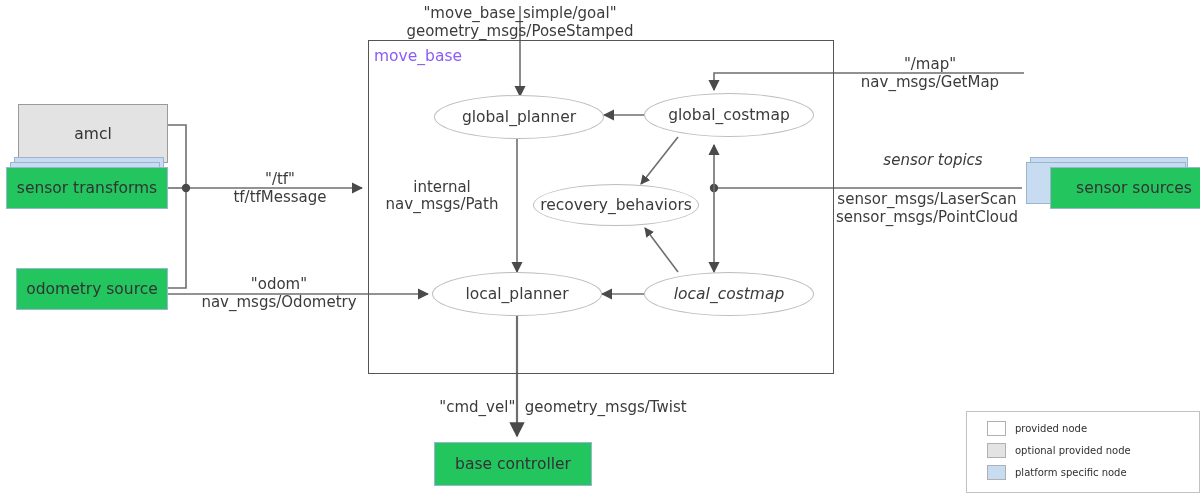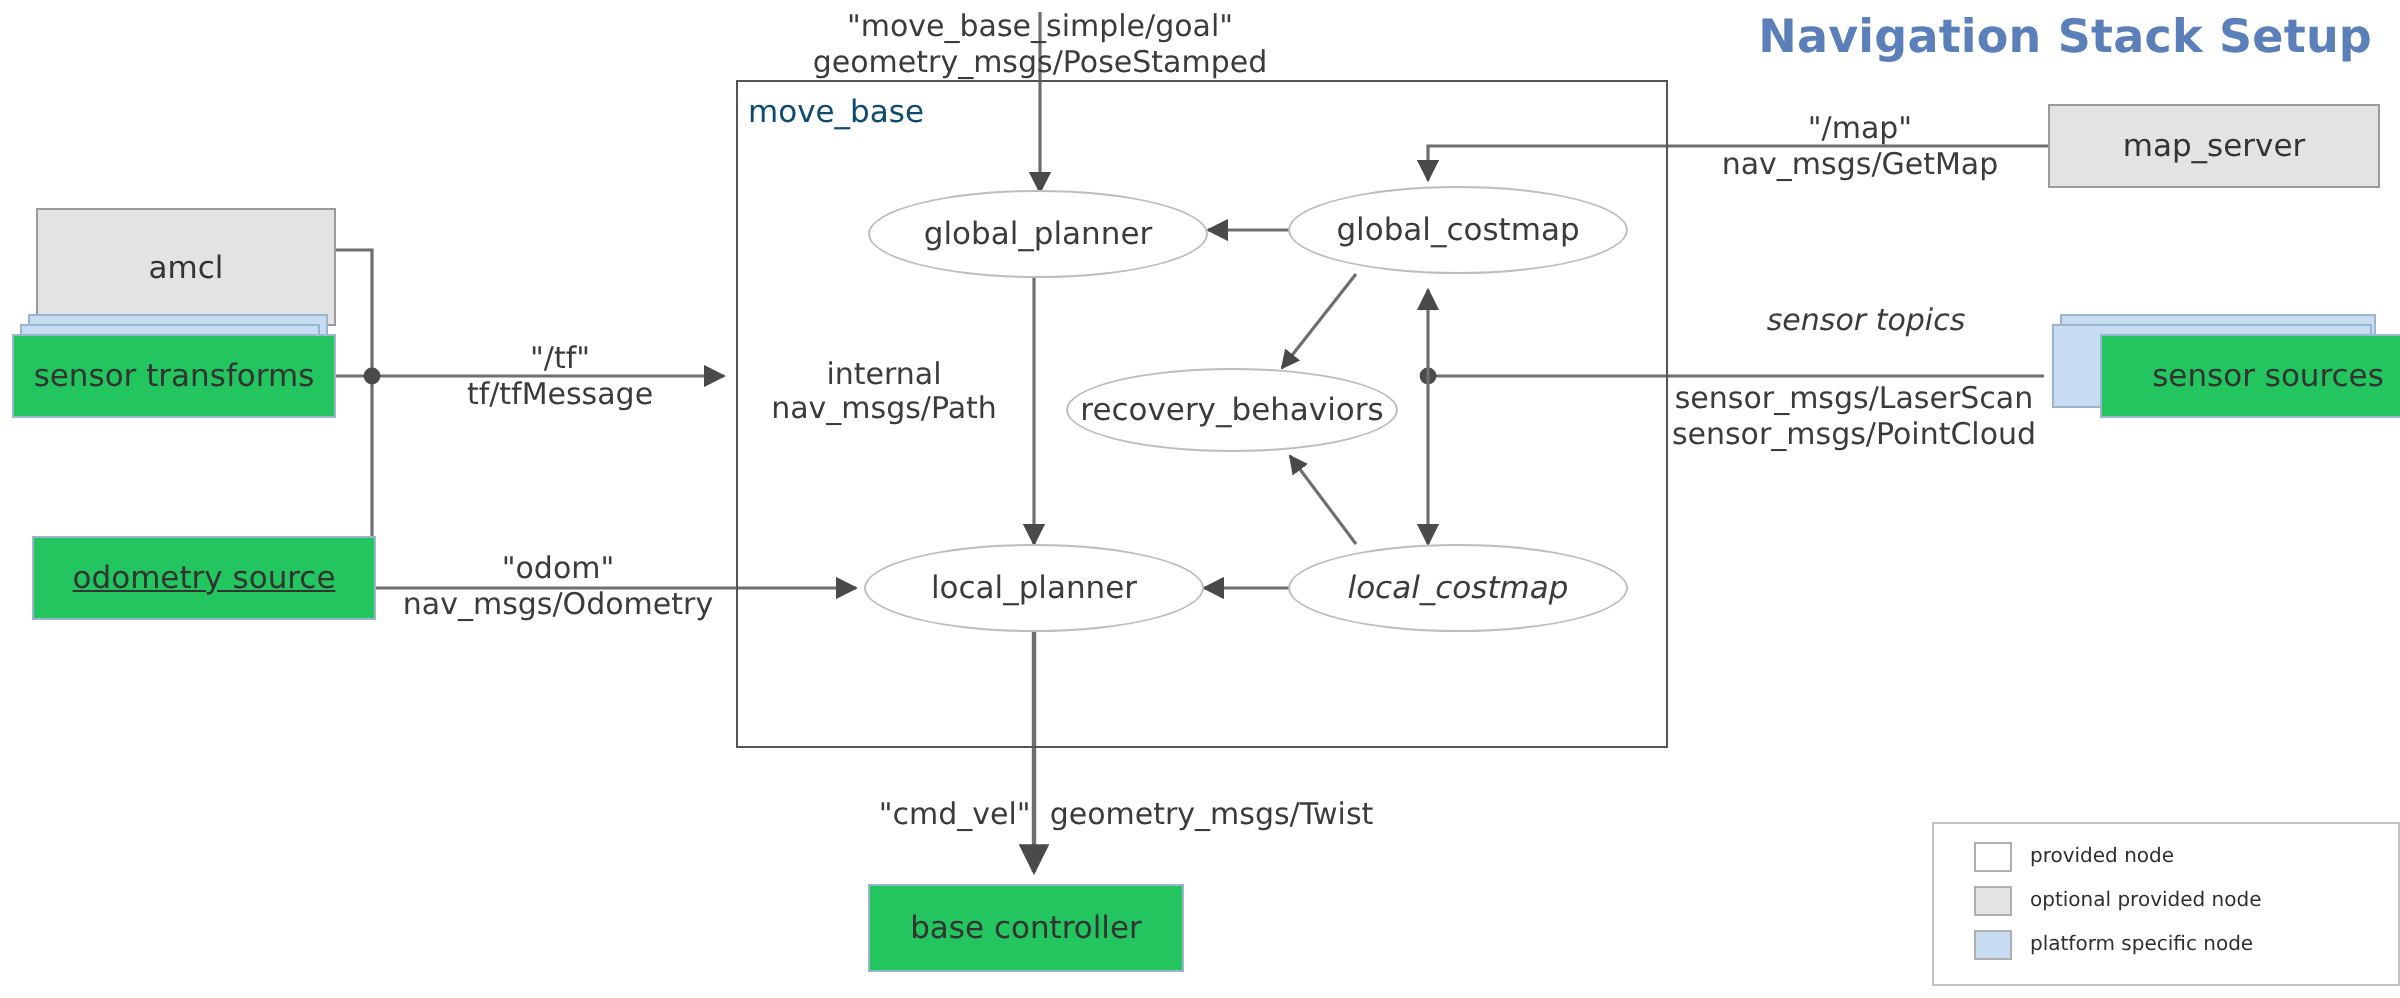--- a/index.html
+++ b/index.html
@@ -72,21 +72,21 @@
     white-space: nowrap;
   }
   .mbbox {
     position: absolute;
     box-sizing: border-box;
     border: 1.6px solid #555555;
     background: transparent;
   }
   .mblabel {
     position: absolute;
-    color: #0c4a6e;
+    color: #8b5cf6;
     font-size: 15.5px;
     white-space: nowrap;
   }
   .legend {
     position: absolute;
     box-sizing: border-box;
     background: #ffffff;
     border: 1px solid #c2c2c2;
   }
   .legend-row {
@@ -112,21 +112,20 @@
     line-height: 18px;
     white-space: pre;
     text-align: center;
   }
 </style>
 </head>
 <body>
 
 <div id="canvas">
 
-  <div class="title" style="right:14px; top:6px;">Navigation Stack Setup</div>
 
   <svg class="layer" viewBox="0 0 1200 499">
     <defs>
       <marker id="arw" viewBox="0 0 10 10" refX="9" refY="5" markerWidth="7" markerHeight="7" orient="auto-start-reverse">
         <path d="M 0 0 L 10 5 L 0 10 z" fill="#4a4a4a"></path>
       </marker>
       <marker id="arwS" viewBox="0 0 10 10" refX="9" refY="5" markerWidth="6" markerHeight="6" orient="auto-start-reverse">
         <path d="M 0 0 L 10 5 L 0 10 z" fill="#4a4a4a"></path>
       </marker>
     </defs>
@@ -196,27 +195,24 @@
   <div class="box gray" style="left:18px; top:104px; width:150px; height:59px;">
     <span>amcl</span>
   </div>
 
   <div class="stack-back" style="left:14px; top:157px; width:150px; height:42px;"></div>
   <div class="stack-back" style="left:10px; top:162px; width:150px; height:42px;"></div>
   <div class="box blue" style="left:6px; top:167px; width:162px; height:42px;">
     <span>sensor transforms</span>
   </div>
 
-  <div class="box blue" style="left:16px; top:268px; width:172px; height:42px;text-decoration:underline;">
+  <div class="box blue" style="left:16px; top:268px; width:152px; height:42px;">
     <span>odometry source</span>
   </div>
 
-  <div class="box gray" style="left:1024px; top:52px; width:166px; height:42px;">
-    <span>map_server</span>
-  </div>
 
   <div class="stack-back" style="left:1030px; top:157px; width:158px; height:42px;"></div>
   <div class="stack-back" style="left:1026px; top:162px; width:160px; height:42px;"></div>
   <div class="box blue" style="left:1022px; top:167px; width:168px; height:42px;margin-left:28px;">
     <span>sensor sources</span>
   </div>
 
   <div class="box blue" style="left:434px; top:442px; width:158px; height:44px;">
     <span>base controller</span>
   </div>

